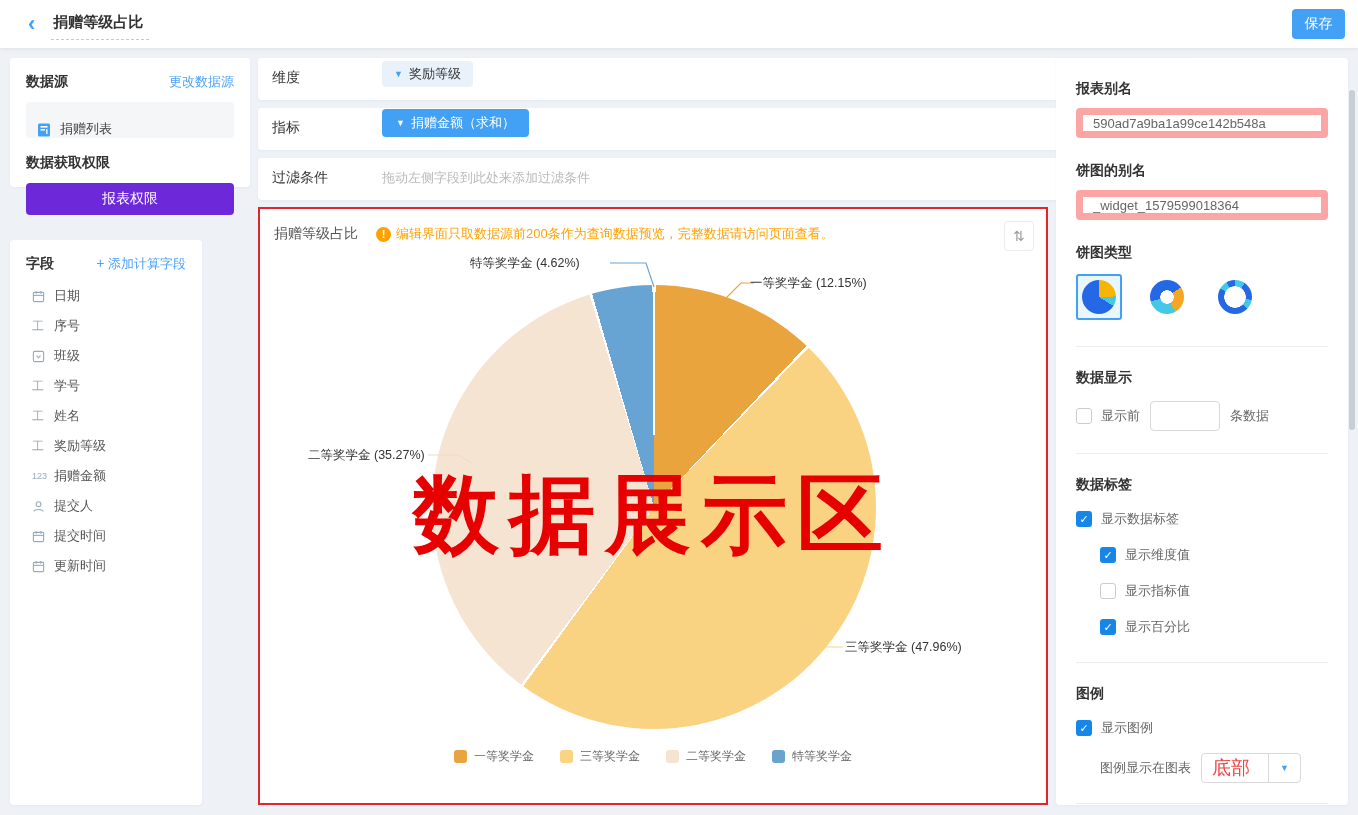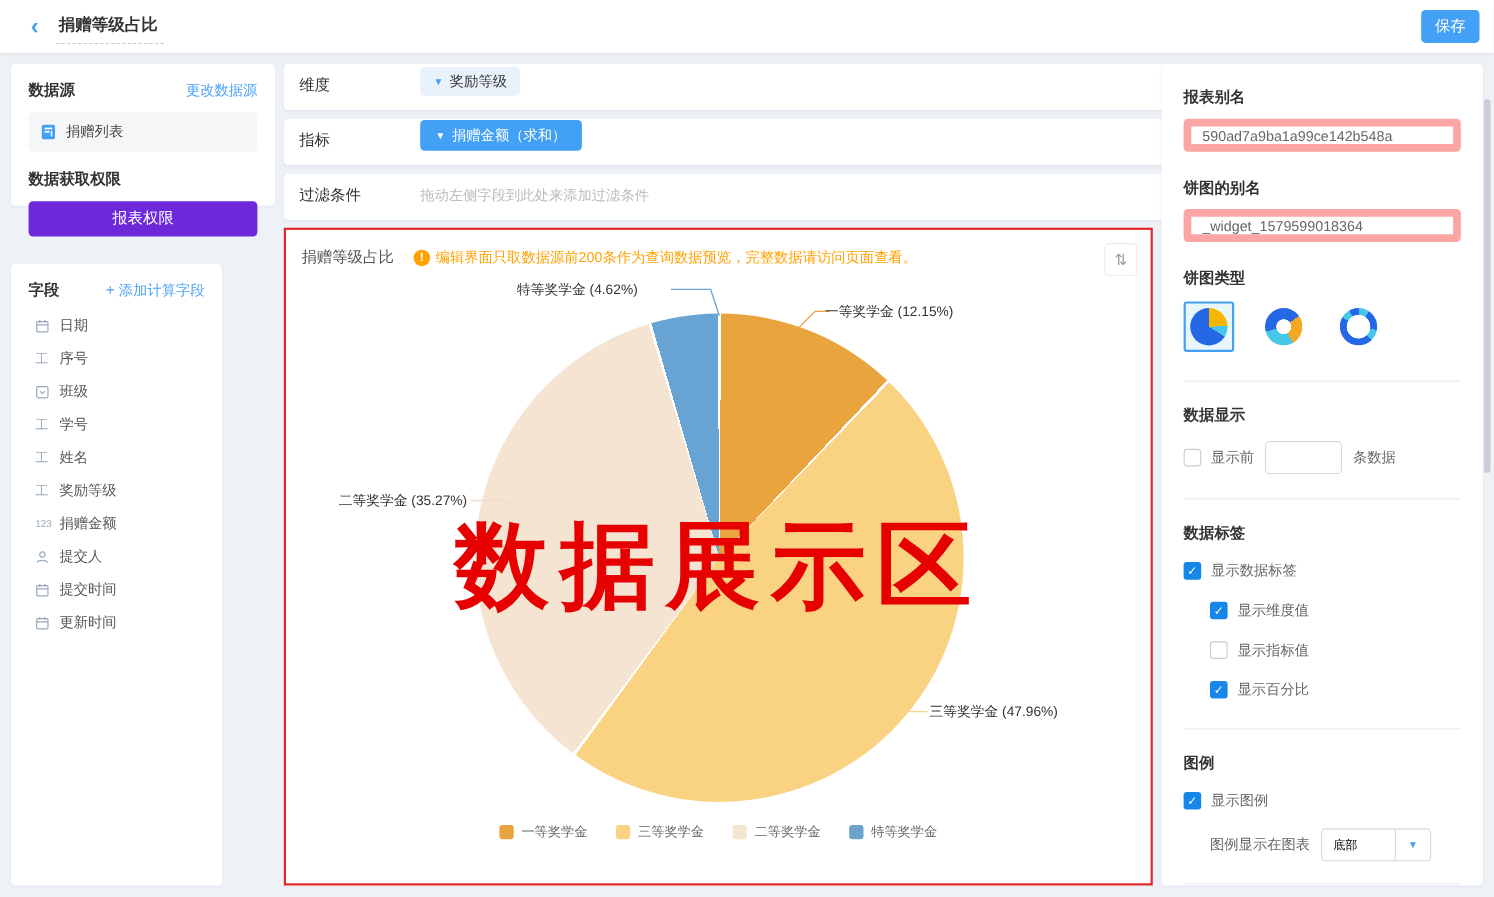--- a/index.html
+++ b/index.html
@@ -13,21 +13,21 @@
   .page-title { font-size:15px; font-weight:bold; color:#333; margin-left:16px; padding:4px 6px 7px 2px; border-bottom:1px dashed #c9c9c9; }
   .save-btn { position:absolute; right:13px; top:9px; width:53px; height:30px; background:#42a0f5; color:#fff; font-size:14px; border:none; border-radius:4px; display:flex; align-items:center; justify-content:center; cursor:pointer; }
 
   .card { background:#fff; border-radius:4px; box-shadow:0 1px 3px rgba(30,60,110,.05); }
 
   
   .left-card1 { position:absolute; left:10px; top:58px; width:240px; height:129px; padding:15px 16px; }
   .sec-head { display:flex; justify-content:space-between; align-items:center; }
   .sec-title { font-size:14px; font-weight:bold; color:#333; }
   .link { font-size:13px; color:#4da3f7; cursor:pointer; }
-  .ds-item { margin-top:11px; height:36px; background:#f4f6f8; border-radius:4px; display:flex; align-items:center; padding:0 10px; font-size:13px; color:#444; cursor:pointer; }
+  .ds-item { margin-top:11px; height:36px; background:#f4f6f8; border-radius:4px; display:flex; align-items:flex-end; padding:0 10px; font-size:13px; color:#444; cursor:pointer; }
   .ds-item svg { margin-right:8px; }
   .perm-title { margin-top:16px; font-size:14px; font-weight:bold; color:#333; }
   .perm-btn { margin-top:11px; width:100%; height:32px; background:#6d28d9; color:#fff; font-size:14px; border:none; border-radius:4px; cursor:pointer; }
 
   .left-card2 { position:absolute; left:10px; top:240px; width:192px; height:565px; padding:15px 16px; }
   .field-row { display:flex; align-items:center; height:30px; padding-left:6px; font-size:13px; color:#555; cursor:pointer; border-radius:3px; }
   .f-icon { width:22px; color:#9aaabc; font-size:11px; display:flex; align-items:center; }
   .f-icon.txt { font-size:12px; }
   .f-icon.num { font-size:9px; letter-spacing:0; }
   .fields-list { margin-top:8px; }
@@ -79,21 +79,21 @@
   .pt2 { background:radial-gradient(circle at 50% 50%, #fff 0 6.5px, rgba(0,0,0,0) 7px), conic-gradient(#2468e5 0deg 55deg, #f5a623 55deg 150deg, #45c8e8 150deg 255deg, #2468e5 255deg 360deg); }
   .pt3 { background:radial-gradient(circle at 50% 50%, #fff 0 10.5px, rgba(0,0,0,0) 11px), conic-gradient(#45c8e8 0deg 35deg, #2468e5 35deg 100deg, #45c8e8 100deg 135deg, #2468e5 135deg 300deg, #45c8e8 300deg 330deg, #2468e5 330deg 360deg); }
   .divider { margin-top:26px; border-bottom:1px solid #ececec; }
   .chk-row { display:flex; align-items:center; font-size:13px; color:#666; }
   .chk { width:16px; height:16px; border-radius:3px; margin-right:9px; display:flex; align-items:center; justify-content:center; cursor:pointer; flex:none; }
   .chk.on { background:#1687e8; color:#fff; font-size:11px; }
   .chk.off { background:#fff; border:1px solid #ccc; }
   .indent { margin-left:24px; }
   .mini-input { width:70px; height:30px; border:1px solid #d9d9d9; border-radius:4px; margin:0 10px; padding:0 8px; font-size:13px; outline:none; }
   .dd { display:flex; height:30px; border:1px solid #d9d9d9; border-radius:4px; margin-left:10px; cursor:pointer; background:#fff; }
-  .dd-val { width:66px; display:flex; align-items:center; padding-left:10px; font-size:11px; color:#000000; }
+  .dd-val { width:66px; display:flex; align-items:center; padding-left:10px; font-size:19px; color:#ef4444; }
   .dd-caret { width:32px; border-left:1px solid #d9d9d9; display:flex; align-items:center; justify-content:center; color:#42a0f5; font-size:9px; }
   .scroll-thumb { position:absolute; right:3px; top:90px; width:6px; height:340px; border-radius:3px; background:#c9ced6; }
 </style>
 </head>
 <body>
 
 <div class="stage">
 
   <div class="topbar">
     <span class="back">‹</span>

